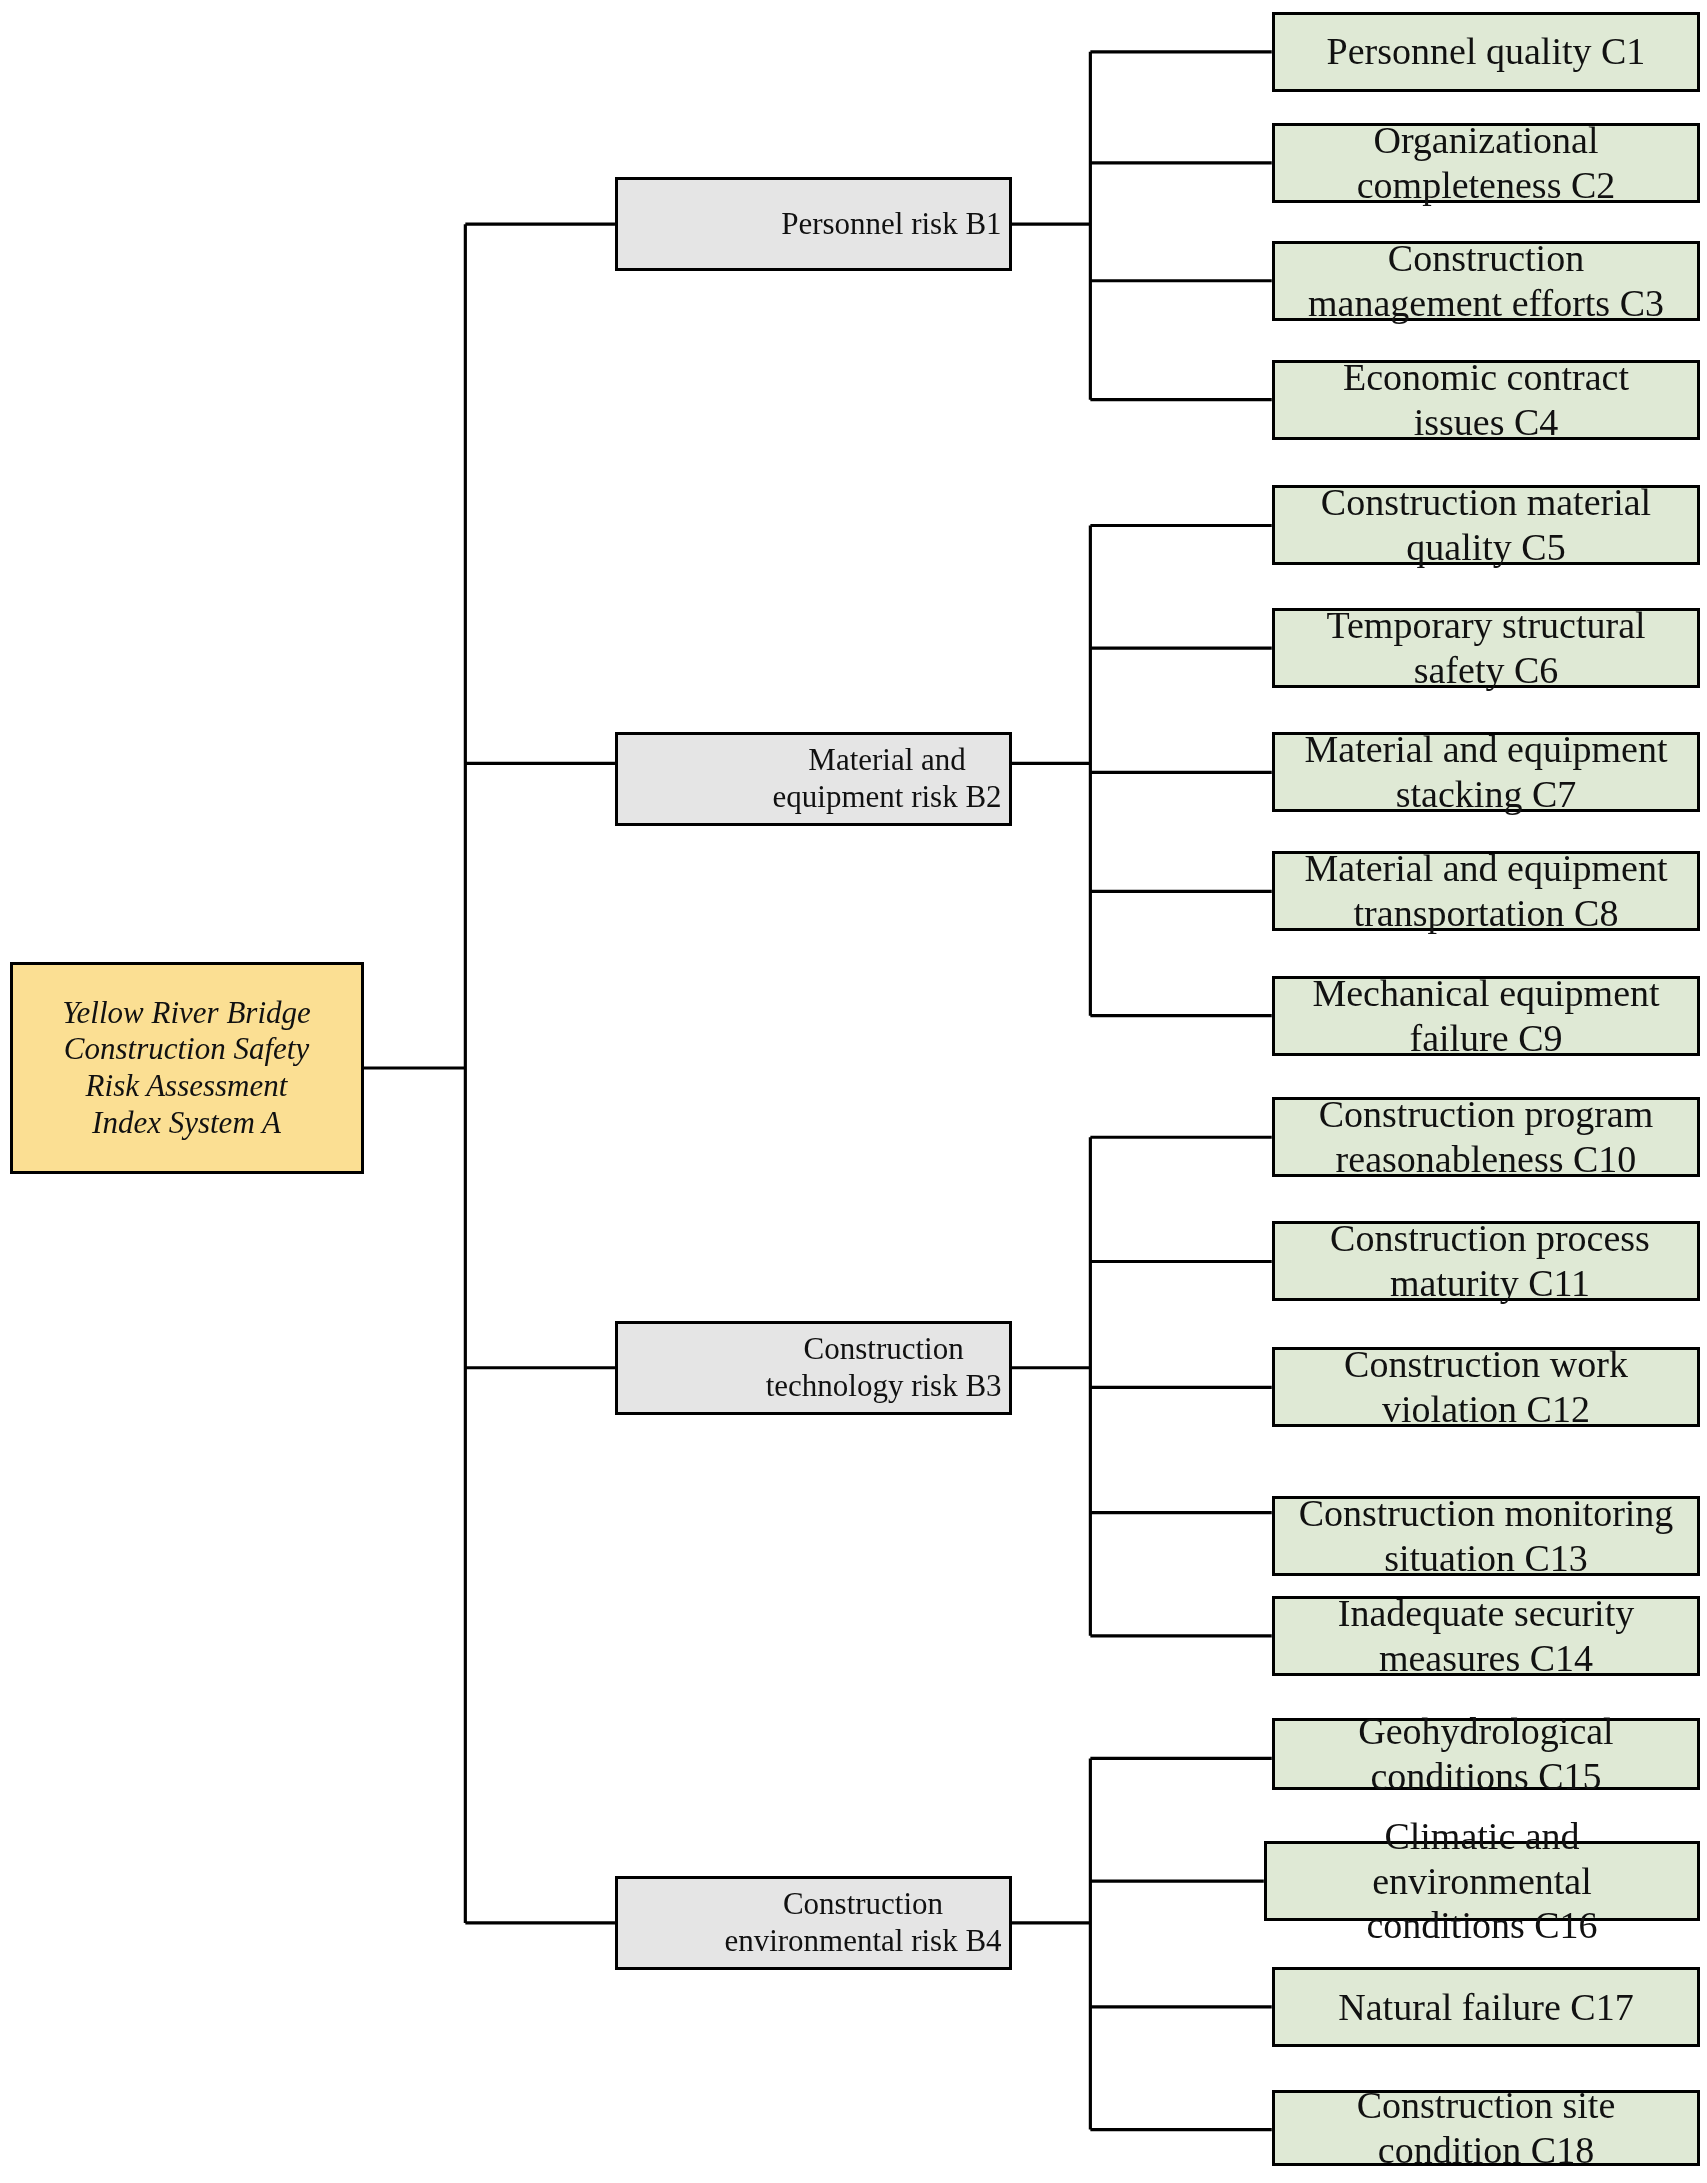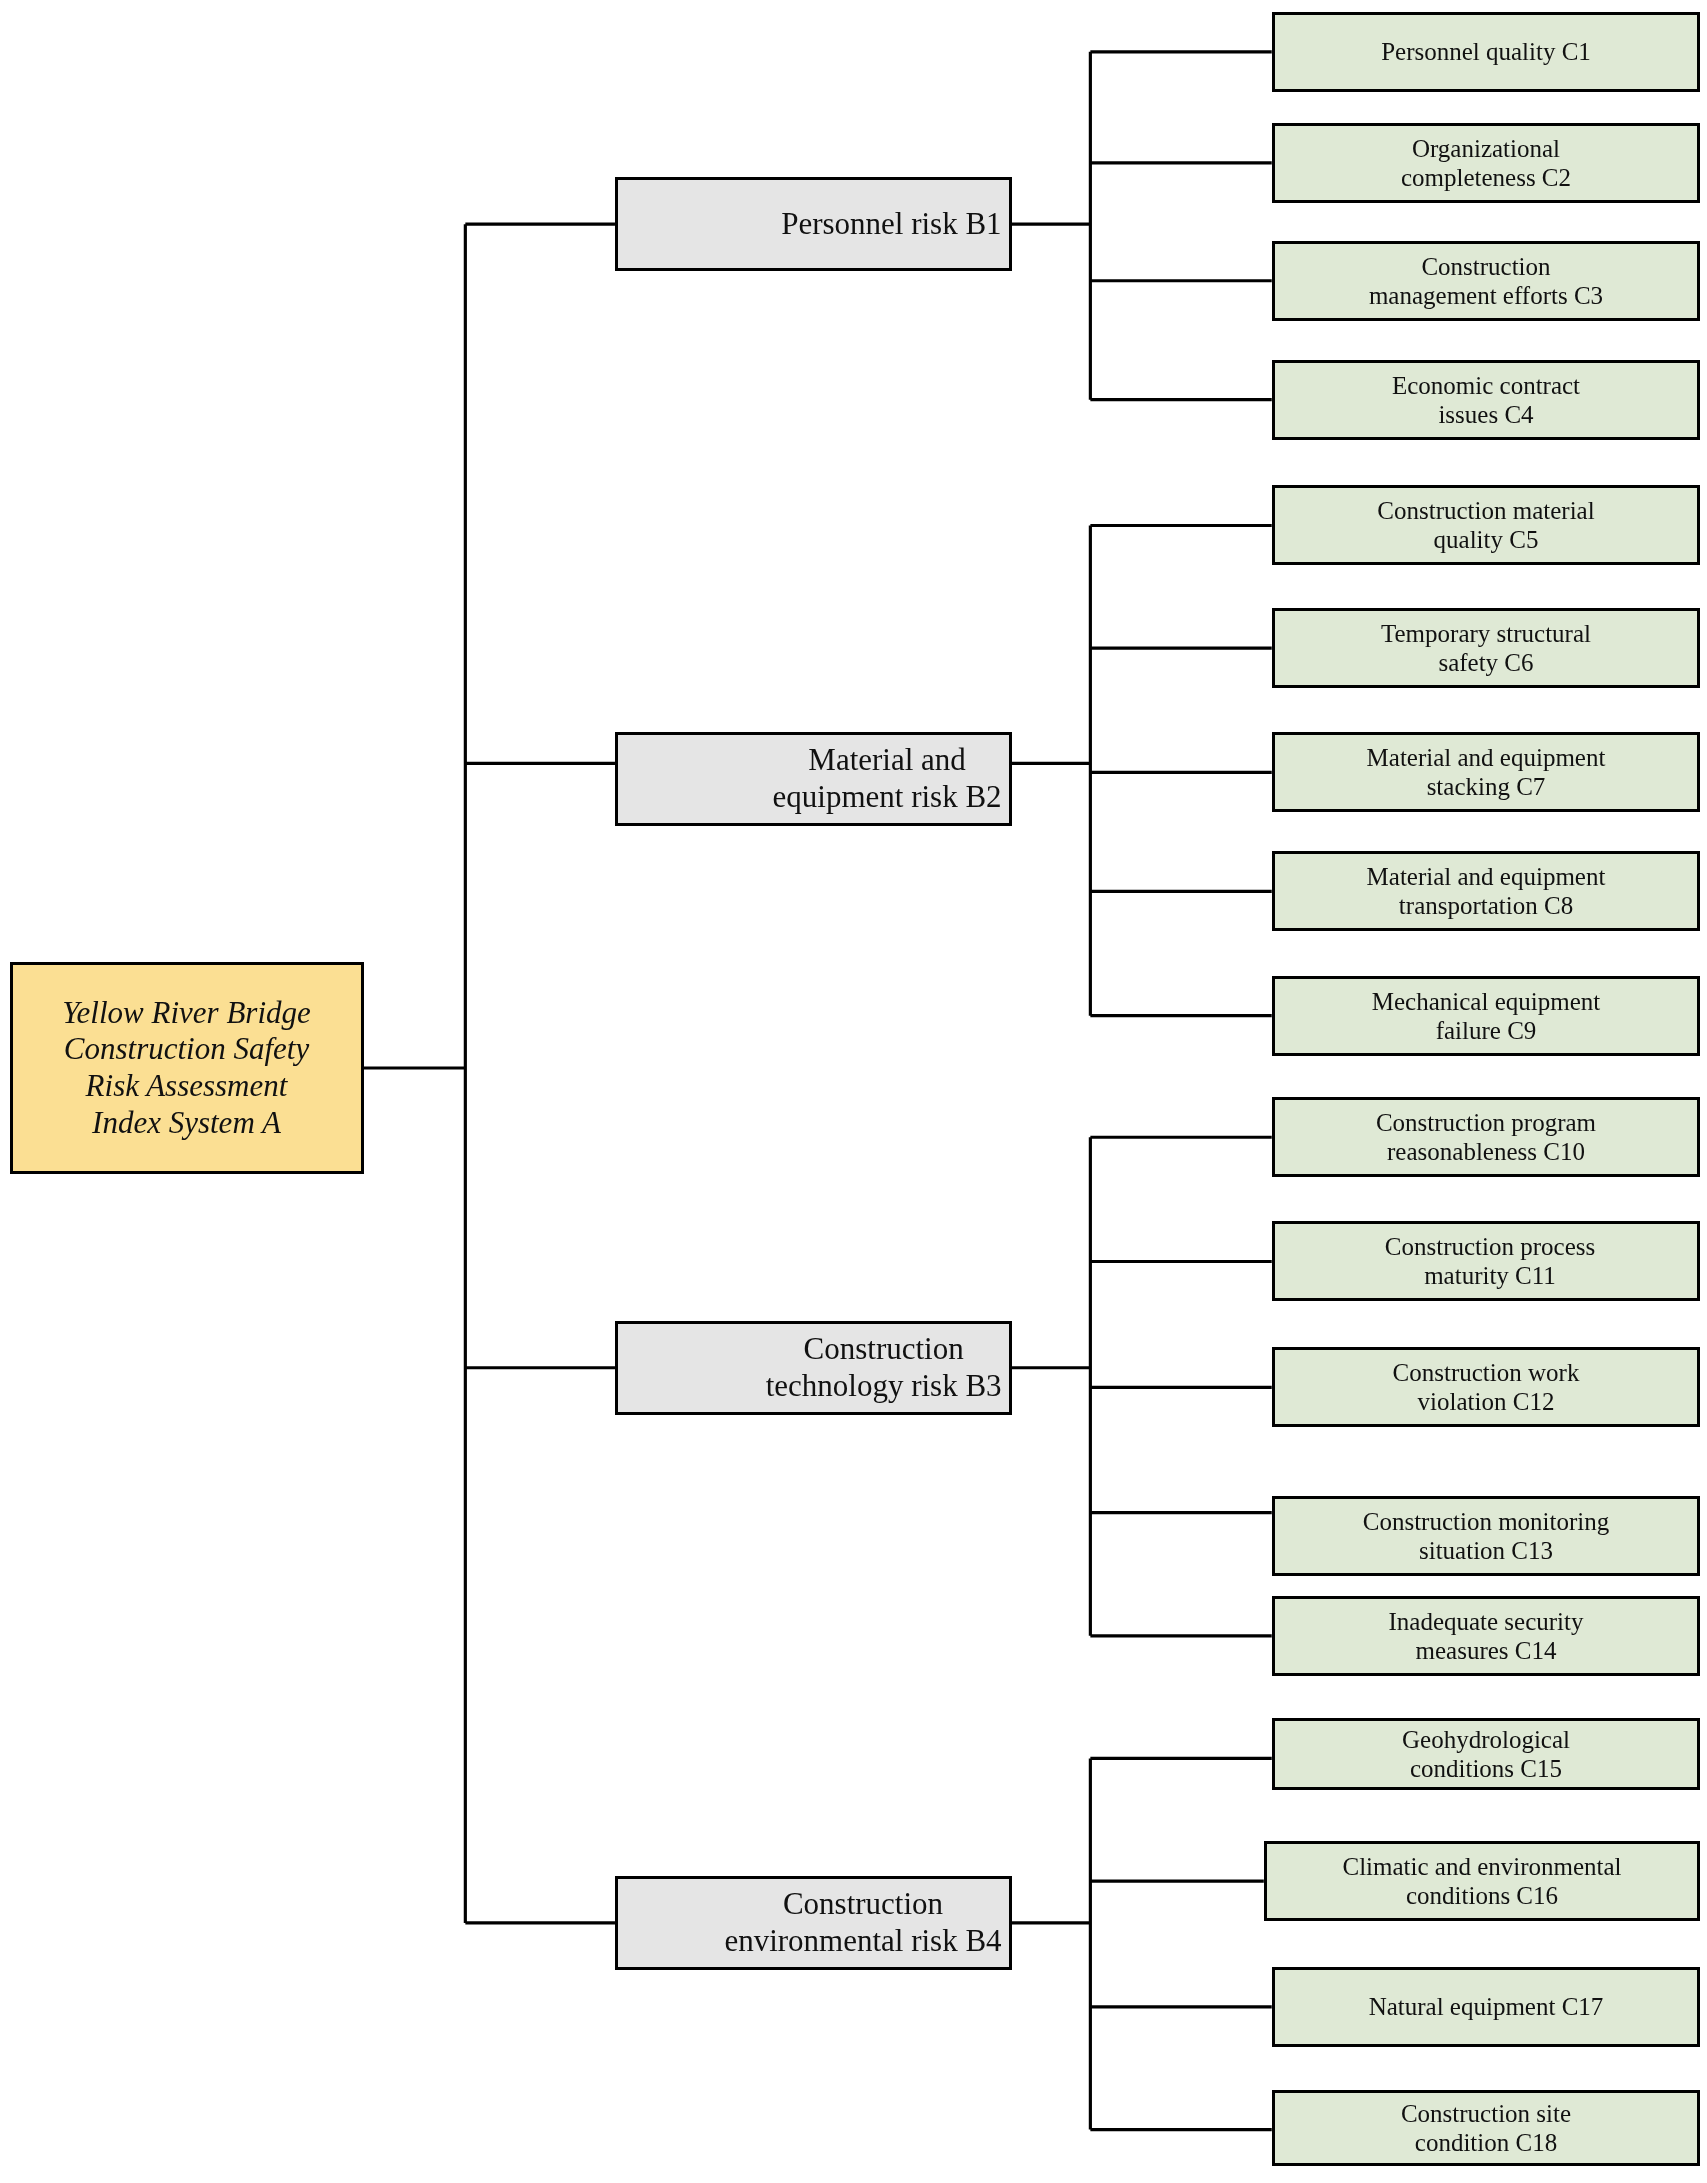--- a/index.html
+++ b/index.html
@@ -5,21 +5,21 @@
   html,body{margin:0;padding:0;background:#ffffff;}
   body{font-family:"Liberation Serif", serif;}
   #stage{position:relative;width:1708px;height:2183px;background:#ffffff;overflow:hidden;}
   #wires{position:absolute;left:0;top:0;width:1708px;height:2183px;}
   .node{position:absolute;box-sizing:border-box;border:3.2px solid #000000;
         display:flex;align-items:center;justify-content:center;text-align:center;
         line-height:1.18;color:#111111;}
   .node span{display:block;padding:0 7.4px;}
   .node-root{background:#fbdf93;font-size:31px;font-style:italic;}
   .node-b{background:#e5e5e5;font-size:31px;justify-content:flex-end;}
-  .node-c{background:#dfe9d5;font-size:25px;}
+  .node-c{background:#dfe9d5;font-size:38px;}
 </style>
 </head>
 <body>
 
 <div id="stage">
   <svg id="wires" viewBox="0 0 3230 4129" preserveAspectRatio="none" aria-hidden="true">
       <line x1="688" y1="2020" x2="880" y2="2020" stroke="#000" stroke-width="6"></line>
       <line x1="880" y1="424" x2="880" y2="3637" stroke="#000" stroke-width="6"></line>
       <line x1="880" y1="424" x2="1163" y2="424" stroke="#000" stroke-width="6"></line>
       <line x1="880" y1="1444" x2="1163" y2="1444" stroke="#000" stroke-width="6"></line>
@@ -110,20 +110,20 @@
       <div class="node node-c" style="left: 1272px; top: 1596px; width: 428px; height: 80px;">
         <span>Inadequate security<br>measures C14</span>
       </div>
       <div class="node node-c" style="left: 1272px; top: 1718px; width: 428px; height: 72px;">
         <span>Geohydrological<br>conditions C15</span>
       </div>
       <div class="node node-c" style="left: 1264px; top: 1841px; width: 436px; height: 80px;">
         <span>Climatic and environmental<br>conditions C16</span>
       </div>
       <div class="node node-c" style="left: 1272px; top: 1967px; width: 428px; height: 80px;">
-        <span>Natural equipment C17</span>
+        <span>Natural failure C17</span>
       </div>
       <div class="node node-c" style="left: 1272px; top: 2090px; width: 428px; height: 76px;">
         <span>Construction site<br>condition C18</span>
       </div>
     </div>
 </div>
 
 
 </body></html>

